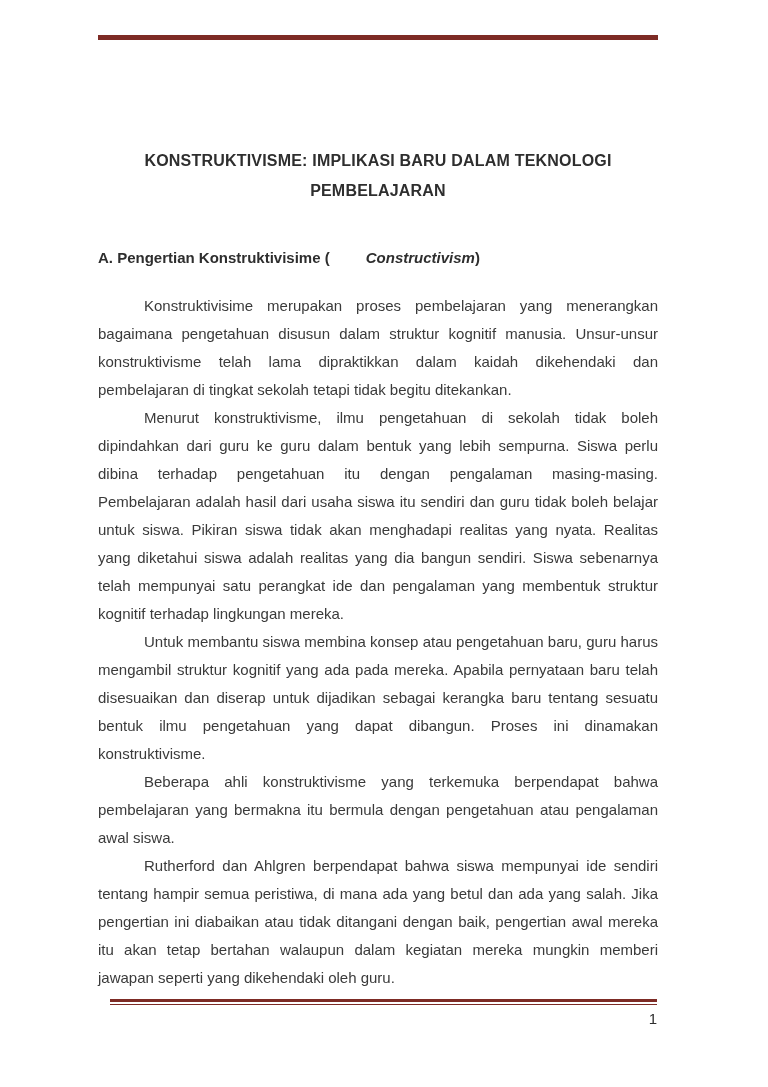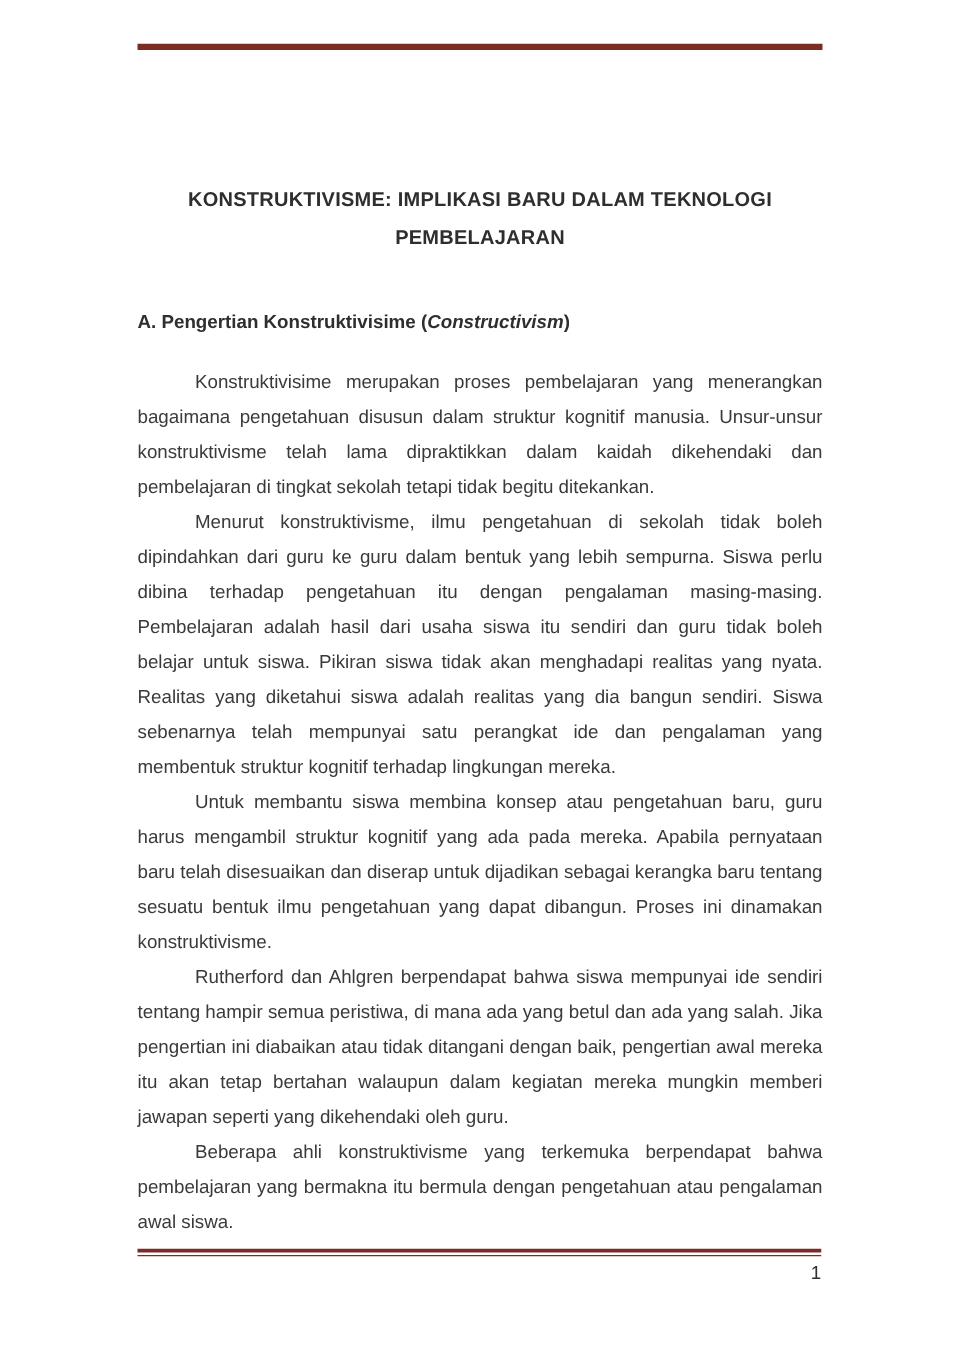--- a/index.html
+++ b/index.html
@@ -13,21 +13,21 @@
     height: 1087px;
     margin: 0 auto;
     background: #ffffff;
     font-family: "Liberation Sans", "DejaVu Sans", sans-serif;
     color: #373737;
     overflow: hidden;
     box-sizing: border-box;
   }
   .content {
     position: absolute;
-    left: 110px;
+    left: 98px;
     right: 110px;
     top: 0;
   }
   .top-rule {
     margin-top: 35px;
     height: 5px;
     width: 100%;
   }
   .doc-title {
     margin: 106px auto 0 auto;
@@ -41,20 +41,21 @@
   }
   .section-heading {
     margin: 42px 0 0 0;
     font-size: 15px;
     font-weight: bold;
     line-height: 20px;
     color: #2e2e2e;
   }
   .section-heading .ital {
     font-style: italic;
+    margin-left: 36px;
   }
   .body-text {
     margin-top: 24px;
   }
   .body-text p {
     margin: 0;
     font-size: 15px;
     line-height: 28px;
     text-align: justify;
     text-indent: 46px;
@@ -92,22 +93,22 @@
     <div class="top-rule accent-bg" style="background: rgb(125, 43, 37);"></div>
 
     <h1 class="doc-title">KONSTRUKTIVISME: IMPLIKASI BARU DALAM TEKNOLOGI PEMBELAJARAN</h1>
 
     <h2 class="section-heading"><span>A. Pengertian Konstruktivisime (</span><span class="ital">Constructivism</span><span>)</span></h2>
 
     <div class="body-text">
       <p>Konstruktivisime merupakan proses pembelajaran yang menerangkan bagaimana pengetahuan disusun dalam struktur kognitif manusia. Unsur-unsur konstruktivisme telah lama dipraktikkan dalam kaidah dikehendaki dan pembelajaran di tingkat sekolah tetapi tidak begitu ditekankan.</p>
       <p>Menurut konstruktivisme, ilmu pengetahuan di sekolah tidak boleh dipindahkan dari guru ke guru dalam bentuk yang lebih sempurna. Siswa perlu dibina terhadap pengetahuan itu dengan pengalaman masing-masing. Pembelajaran adalah hasil dari usaha siswa itu sendiri dan guru tidak boleh belajar untuk siswa. Pikiran siswa tidak akan menghadapi realitas yang nyata. Realitas yang diketahui siswa adalah realitas yang dia bangun sendiri. Siswa sebenarnya telah mempunyai satu perangkat ide dan pengalaman yang membentuk struktur kognitif terhadap lingkungan mereka.</p>
       <p>Untuk membantu siswa membina konsep atau pengetahuan baru, guru harus mengambil struktur kognitif yang ada pada mereka. Apabila pernyataan baru telah disesuaikan dan diserap untuk dijadikan sebagai kerangka baru tentang sesuatu bentuk ilmu pengetahuan yang dapat dibangun. Proses ini dinamakan konstruktivisme.</p>
+      <p>Beberapa ahli konstruktivisme yang terkemuka berpendapat bahwa pembelajaran yang bermakna itu bermula dengan pengetahuan atau pengalaman awal siswa.</p>
       <p>Rutherford dan Ahlgren berpendapat bahwa siswa mempunyai ide sendiri tentang hampir semua peristiwa, di mana ada yang betul dan ada yang salah. Jika pengertian ini diabaikan atau tidak ditangani dengan baik, pengertian awal mereka itu akan tetap bertahan walaupun dalam kegiatan mereka mungkin memberi jawapan seperti yang dikehendaki oleh guru.</p>
-      <p>Beberapa ahli konstruktivisme yang terkemuka berpendapat bahwa pembelajaran yang bermakna itu bermula dengan pengetahuan atau pengalaman awal siswa.</p>
     </div>
 
   </div>
 
   <div class="footer">
     <div class="footer-rule-thick accent-bg" style="background: rgb(125, 43, 37);"></div>
     <div class="footer-rule-thin accent-bg" style="background: rgb(125, 43, 37);"></div>
     <div class="page-number">1</div>
   </div>
 </div>

